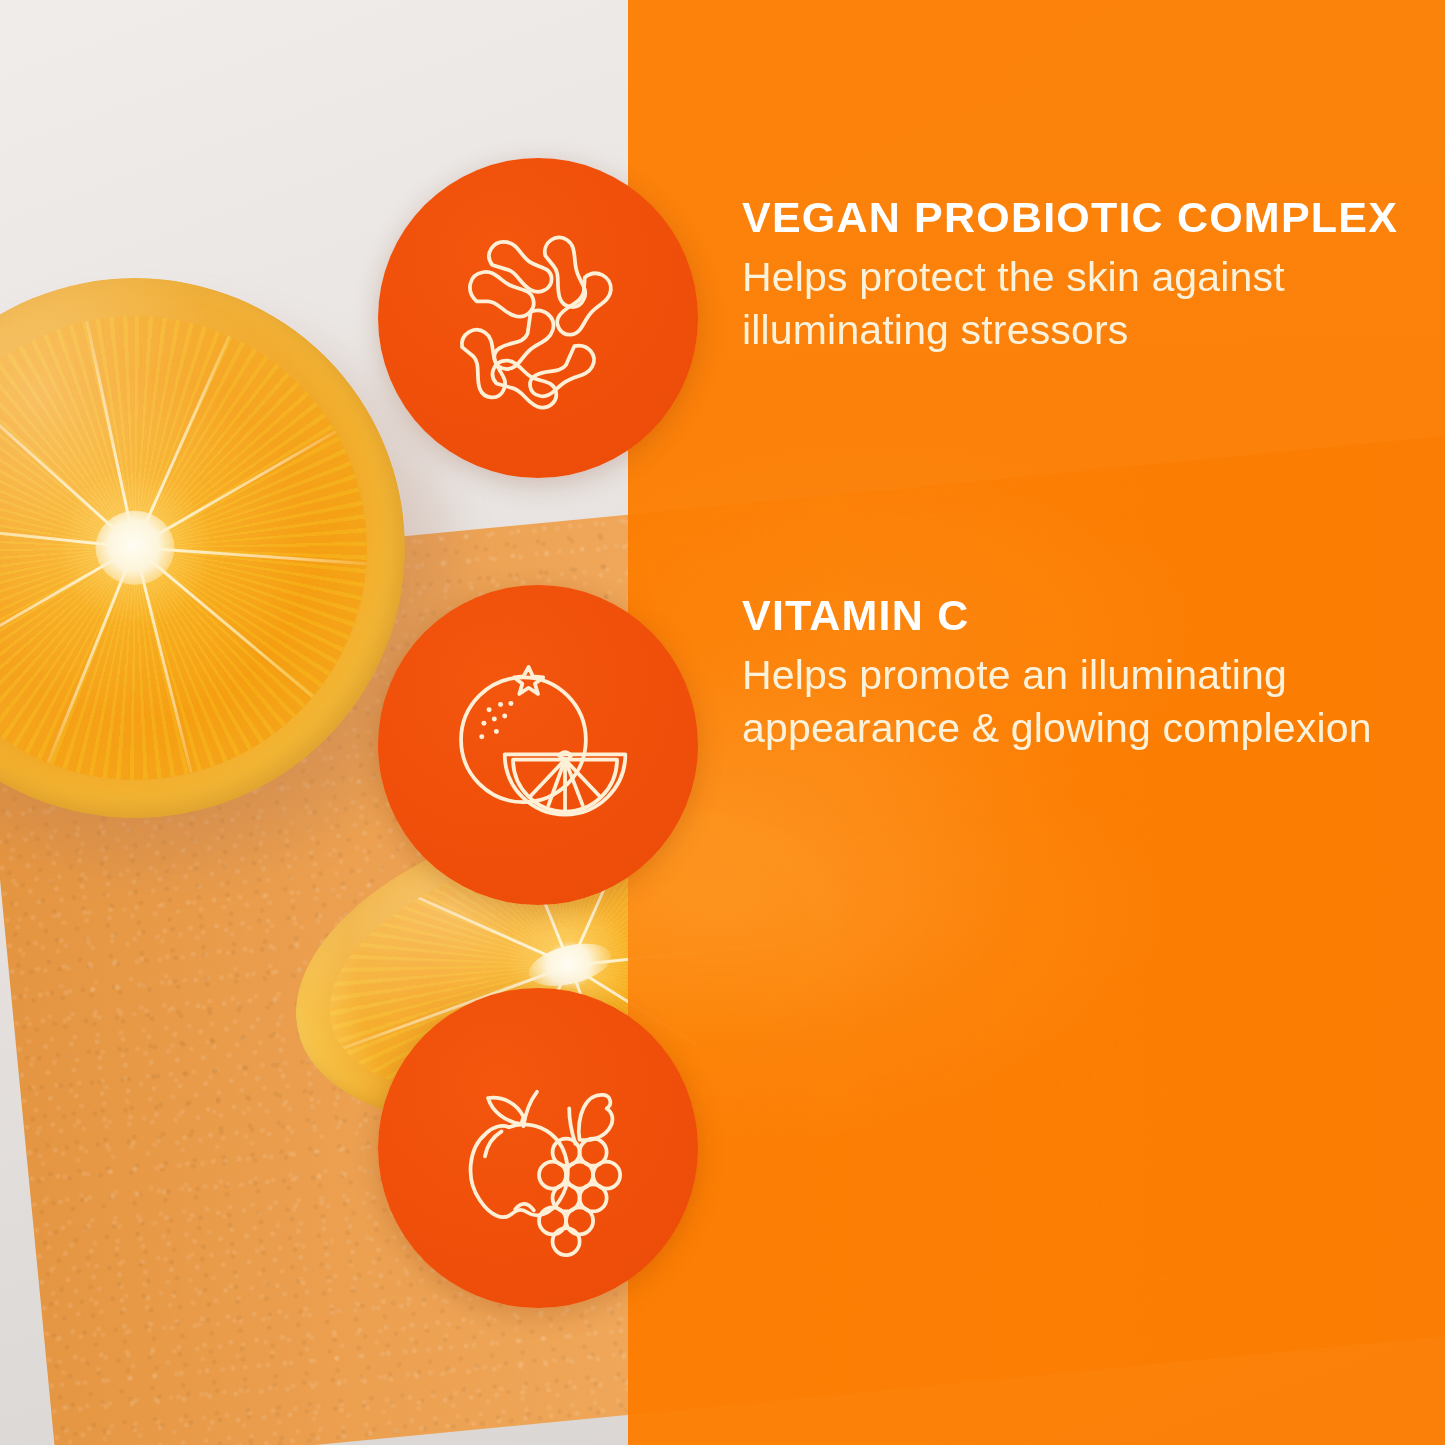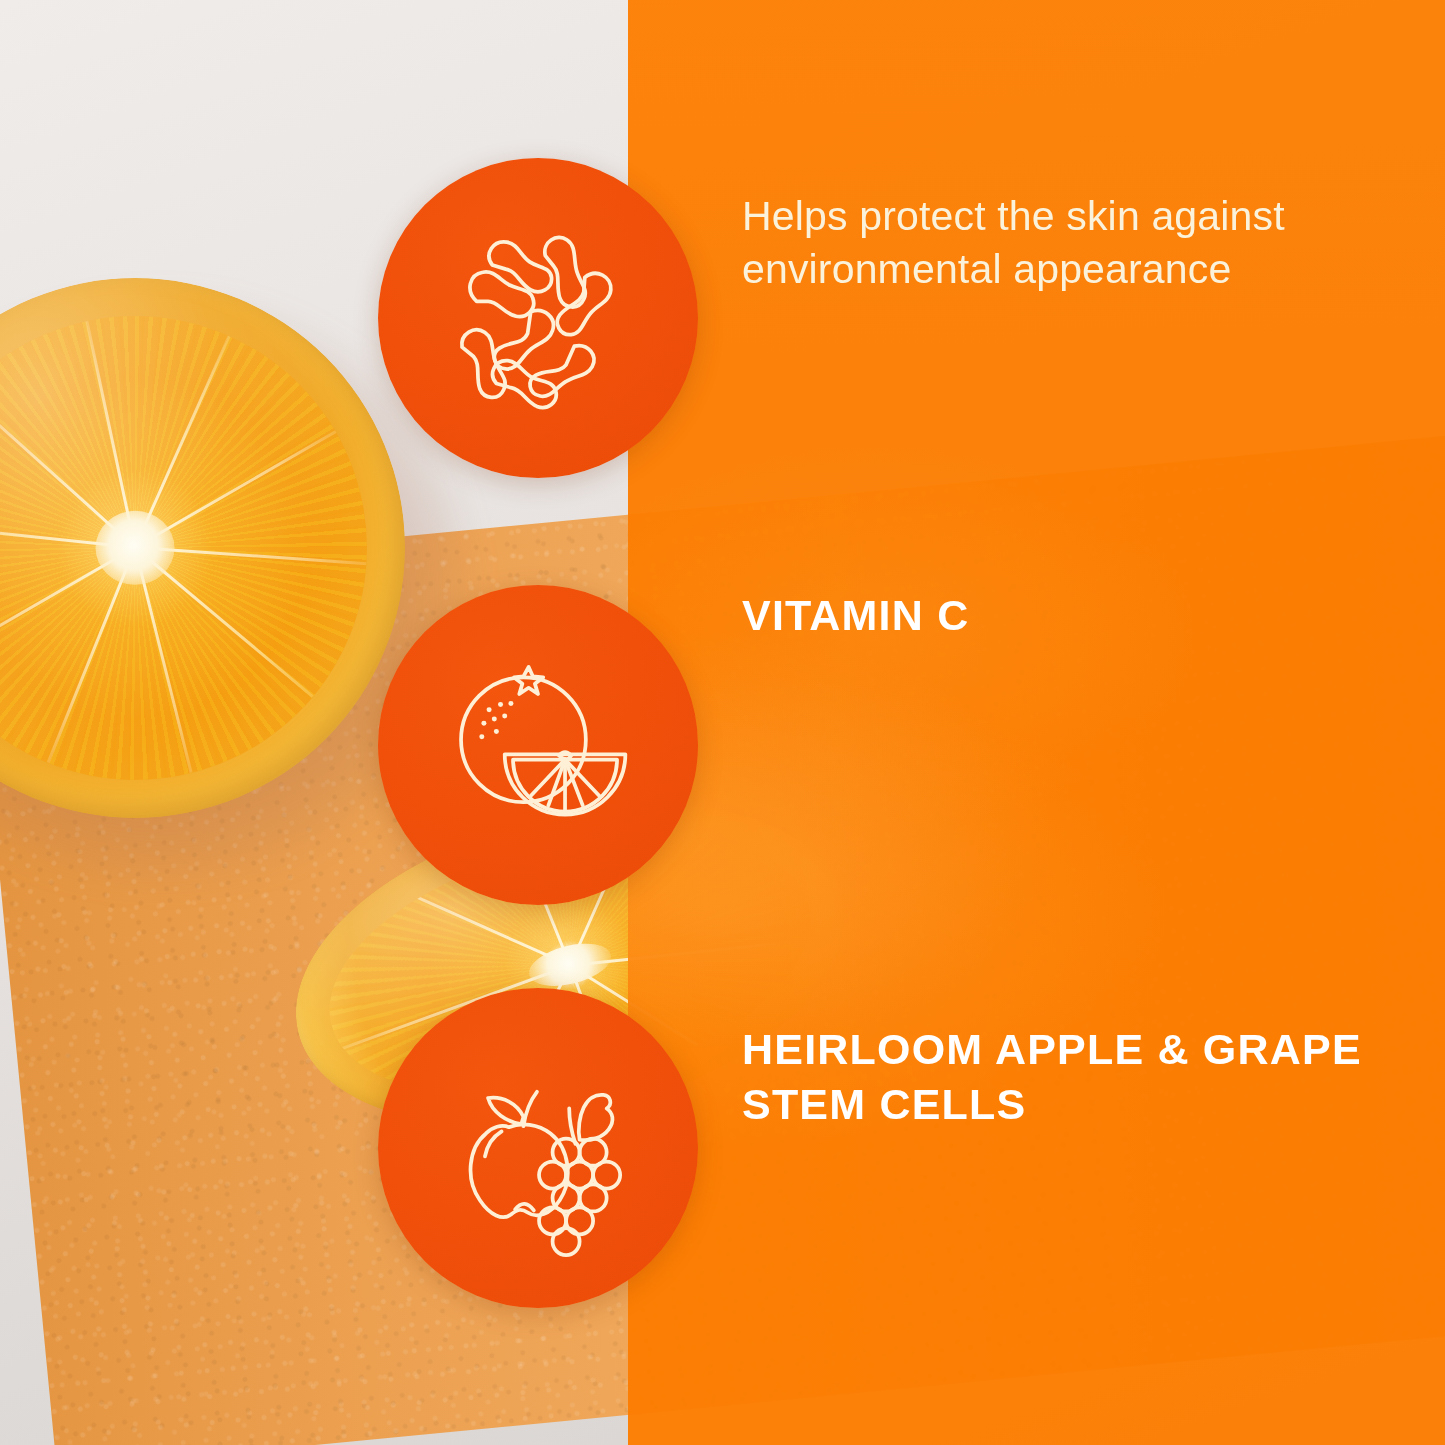--- a/index.html
+++ b/index.html
@@ -265,21 +265,22 @@
       <path d="M56 49 C48 38 57 25 70 27 C81 29 83 40 92 46 C101 52 112 51 113 61 C114 72 102 78 93 73 C82 67 80 55 69 53 Z"></path>
       <path d="M107 40 C104 27 118 18 128 25 C137 31 134 43 137 54 C140 66 149 72 144 82 C139 93 125 91 121 81 C117 69 122 58 115 50 Z"></path>
       <path d="M145 61 C156 52 171 60 170 73 C169 84 158 87 151 95 C143 104 142 115 132 116 C121 117 115 105 121 97 C129 87 141 86 144 75 Z"></path>
       <path d="M93 94 C106 89 118 100 114 112 C111 122 100 124 92 131 C83 139 80 150 69 149 C58 148 54 135 63 129 C74 122 85 126 90 115 Z"></path>
       <path d="M135 127 C148 124 158 136 152 147 C147 156 136 155 127 161 C117 167 112 177 102 175 C91 173 89 160 98 155 C109 149 120 154 127 145 Z"></path>
       <path d="M27 128 C25 115 39 107 49 114 C58 120 55 131 59 142 C63 153 72 159 67 169 C62 180 48 178 44 168 C40 156 45 145 38 137 Z"></path>
       <path d="M60 163 C52 154 58 140 71 141 C81 142 85 152 94 157 C104 162 114 160 117 170 C120 181 109 189 99 185 C88 180 85 169 74 167 Z"></path>
     </svg>
   </div>
   <div class="copy" style="top:190px;">
-    <p>Helps protect the skin against environmental appearance</p>
+    <h2>VEGAN PROBIOTIC COMPLEX</h2>
+    <p>Helps protect the skin against illuminating stressors</p>
   </div>
 
   <div class="badge" style="left:378px; top:585px;">
     <svg viewBox="0 0 200 200">
 
       <circle cx="86" cy="95" r="60"></circle>
 
       <path d="M86 34 l5 -9 l4 9 l10 1 l-8 6 l3 10 l-9 -6 l-9 6 l3 -10 l-8 -6 Z" stroke-width="3"></path>
 
       <circle class="dot" cx="53" cy="66" r="2.4"></circle>
@@ -298,20 +299,21 @@
       <path d="M126 114 L110 158"></path>
       <path d="M126 114 L126 163"></path>
       <path d="M126 114 L143 158"></path>
       <path d="M126 114 L160 150"></path>
 
       <path d="M120 110 q6 -6 12 0 q-4 7 -12 0 Z" stroke-width="3"></path>
     </svg>
   </div>
   <div class="copy" style="top:588px;">
     <h2>VITAMIN C</h2>
+    <p>Helps promote an illuminating appearance &amp; glowing complexion</p>
   </div>
 
   <div class="badge" style="left:378px; top:988px;">
     <svg viewBox="0 0 200 200">
 
       <path d="M50 86 C33 100 30 130 44 150 C54 165 66 170 74 164 C80 159 84 158 90 162 C99 168 112 164 121 150 C134 130 130 100 112 86 C100 77 84 75 72 80 C65 77 56 80 50 86 Z"></path>
 
       <path d="M78 159 q9 -11 18 1" stroke-width="3"></path>
 
       <path d="M49 108 q3 -16 16 -24" stroke-width="3"></path>
@@ -330,16 +332,15 @@
       <circle cx="140" cy="126" r="13"></circle>
       <circle cx="166" cy="126" r="13"></circle>
       <circle cx="127" cy="148" r="13"></circle>
       <circle cx="153" cy="148" r="13"></circle>
       <circle cx="114" cy="170" r="13"></circle>
       <circle cx="140" cy="170" r="13"></circle>
       <circle cx="127" cy="190" r="13"></circle>
     </svg>
   </div>
   <div class="copy" style="top:1022px;">
-    <h2>HEIRLOOM APPLE &amp; GRAPE STEM CELLS</h2>
   </div>
 
 </div>
 
 </body></html>

